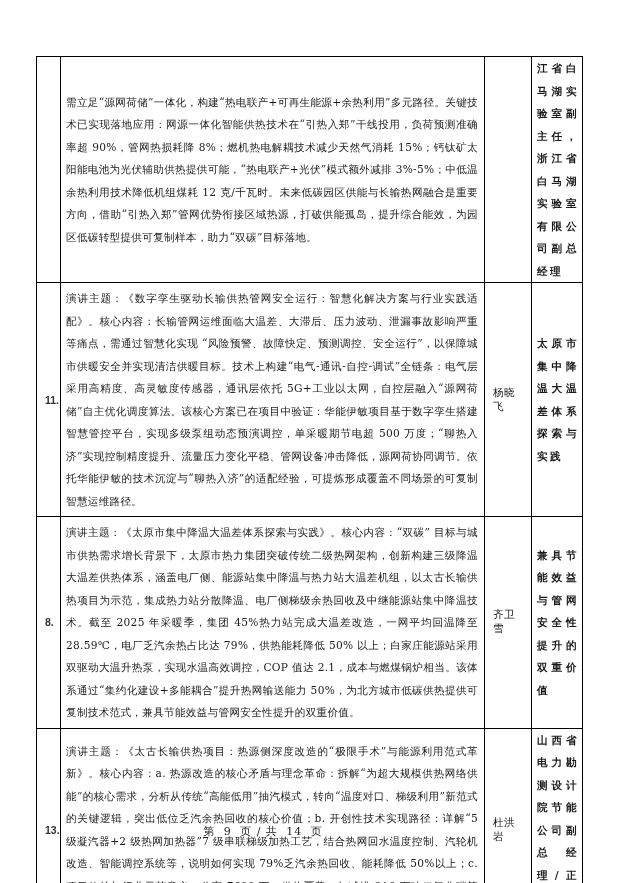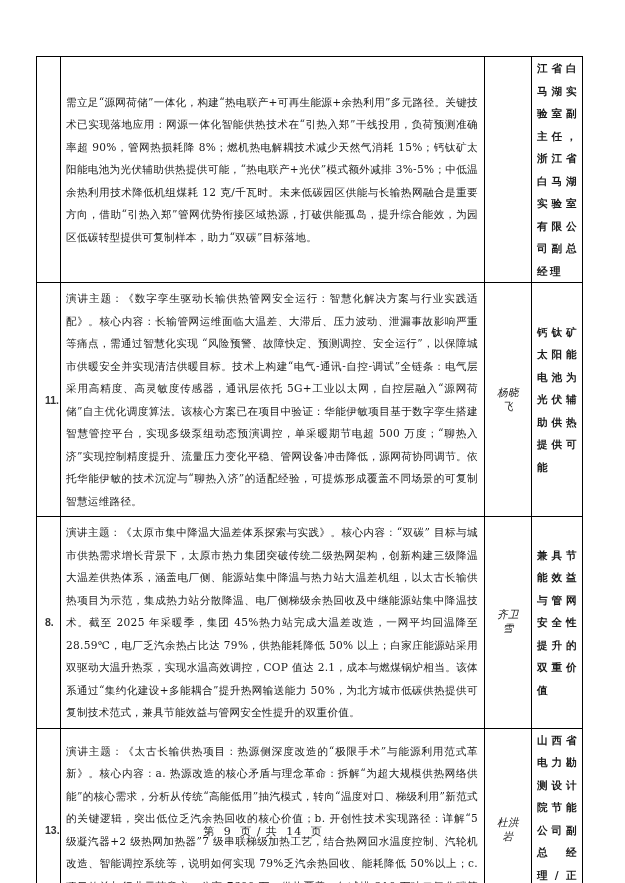--- a/index.html
+++ b/index.html
@@ -9,21 +9,21 @@
               table-layout: fixed; width: 546px; }
   table.doc td { border: 1.3px solid #000; vertical-align: middle; padding: 8px; }
   col.c-num { width: 24px; }
   col.c-content { width: 424px; }
   col.c-name { width: 47px; }
   col.c-org { width: 51px; }
   .num { text-align: center; font-family: "Liberation Sans", sans-serif; font-size: 10.5px;
          font-weight: bold; color: #333; }
   .content { padding: 4px 6px 4px 5px !important; font-size: 10.6px; line-height: 22.5px;
              text-align: justify; letter-spacing: 0.3px; margin-top: 44px; }
-  .name { text-align: center; font-size: 10.6px; letter-spacing: 0.5px; font-style: italic; }
+  .name { font-size: 10.6px; letter-spacing: 0.5px; }
   .org { padding: 0 3px 0 5px !important; font-size: 10.6px; line-height: 22.5px;
          letter-spacing: 2.4px; text-align: justify; font-weight: bold; }
   .footer { position: absolute; left: 0; width: 526px; top: 824px; text-align: center;
             font-size: 11px; letter-spacing: 1px; color: #222; }
   .footer span { margin: 0 2px; }
 </style>
 </head>
 <body>
 
 <table class="doc">
@@ -37,21 +37,21 @@
     <tr style="height:166px">
       <td class="num"></td>
       <td class="content">需立足“源网荷储”一体化，构建“热电联产+可再生能源+余热利用”多元路径。关键技术已实现落地应用：网源一体化智能供热技术在“引热入郑”干线投用，负荷预测准确率超 90%，管网热损耗降 8%；燃机热电解耦技术减少天然气消耗 15%；钙钛矿太阳能电池为光伏辅助供热提供可能，“热电联产+光伏”模式额外减排 3%-5%；中低温余热利用技术降低机组煤耗 12 克/千瓦时。未来低碳园区供能与长输热网融合是重要方向，借助“引热入郑”管网优势衔接区域热源，打破供能孤岛，提升综合能效，为园区低碳转型提供可复制样本，助力“双碳”目标落地。</td>
       <td class="name"></td>
       <td class="org">江省白马湖实验室副主任，浙江省白马湖实验室有限公司副总经理</td>
     </tr>
     <tr style="height:233px">
       <td class="num">11.</td>
       <td class="content">演讲主题：《数字孪生驱动长输供热管网安全运行：智慧化解决方案与行业实践适配》。核心内容：长输管网运维面临大温差、大滞后、压力波动、泄漏事故影响严重等痛点，需通过智慧化实现 “风险预警、故障快定、预测调控、安全运行”，以保障城市供暖安全并实现清洁供暖目标。技术上构建“电气-通讯-自控-调试”全链条：电气层采用高精度、高灵敏度传感器，通讯层依托 5G+工业以太网，自控层融入“源网荷储”自主优化调度算法。该核心方案已在项目中验证：华能伊敏项目基于数字孪生搭建智慧管控平台，实现多级泵组动态预演调控，单采暖期节电超 500 万度；“聊热入济”实现控制精度提升、流量压力变化平稳、管网设备冲击降低，源网荷协同调节。依托华能伊敏的技术沉淀与“聊热入济”的适配经验，可提炼形成覆盖不同场景的可复制智慧运维路径。</td>
       <td class="name">杨晓飞</td>
-      <td class="org">钙钛矿太阳能电池为光伏辅助供热提供可能</td>
+      <td class="org">太原市集中降温大温差体系探索与实践</td>
     </tr>
     <tr style="height:208px">
       <td class="num">8.</td>
       <td class="content">演讲主题：《太原市集中降温大温差体系探索与实践》。核心内容：“双碳” 目标与城市供热需求增长背景下，太原市热力集团突破传统二级热网架构，创新构建三级降温大温差供热体系，涵盖电厂侧、能源站集中降温与热力站大温差机组，以太古长输供热项目为示范，集成热力站分散降温、电厂侧梯级余热回收及中继能源站集中降温技术。截至 2025 年采暖季，集团 45%热力站完成大温差改造，一网平均回温降至 28.59℃，电厂乏汽余热占比达 79%，供热能耗降低 50% 以上；白家庄能源站采用双驱动大温升热泵，实现水温高效调控，COP 值达 2.1，成本与燃煤锅炉相当。该体系通过“集约化建设+多能耦合”提升热网输送能力 50%，为北方城市低碳供热提供可复制技术范式，兼具节能效益与管网安全性提升的双重价值。</td>
       <td class="name">齐卫雪</td>
       <td class="org">兼具节能效益与管网安全性提升的双重价值</td>
     </tr>
     <tr style="height:184px">
       <td class="num">13.</td>
       <td class="content">演讲主题：《太古长输供热项目：热源侧深度改造的“极限手术”与能源利用范式革新》。核心内容：a. 热源改造的核心矛盾与理念革命：拆解“为超大规模供热网络供能”的核心需求，分析从传统“高能低用”抽汽模式，转向“温度对口、梯级利用”新范式的关键逻辑，突出低位乏汽余热回收的核心价值；b. 开创性技术实现路径：详解“5 级凝汽器+2 级热网加热器”7 级串联梯级加热工艺，结合热网回水温度控制、汽轮机改造、智能调控系统等，说明如何实现 79%乏汽余热回收、能耗降低 50%以上；c. 项目效益与行业示范意义：分享 7600 万㎡供热覆盖、年减排 210 万吨二氧化碳等综合效</td>

